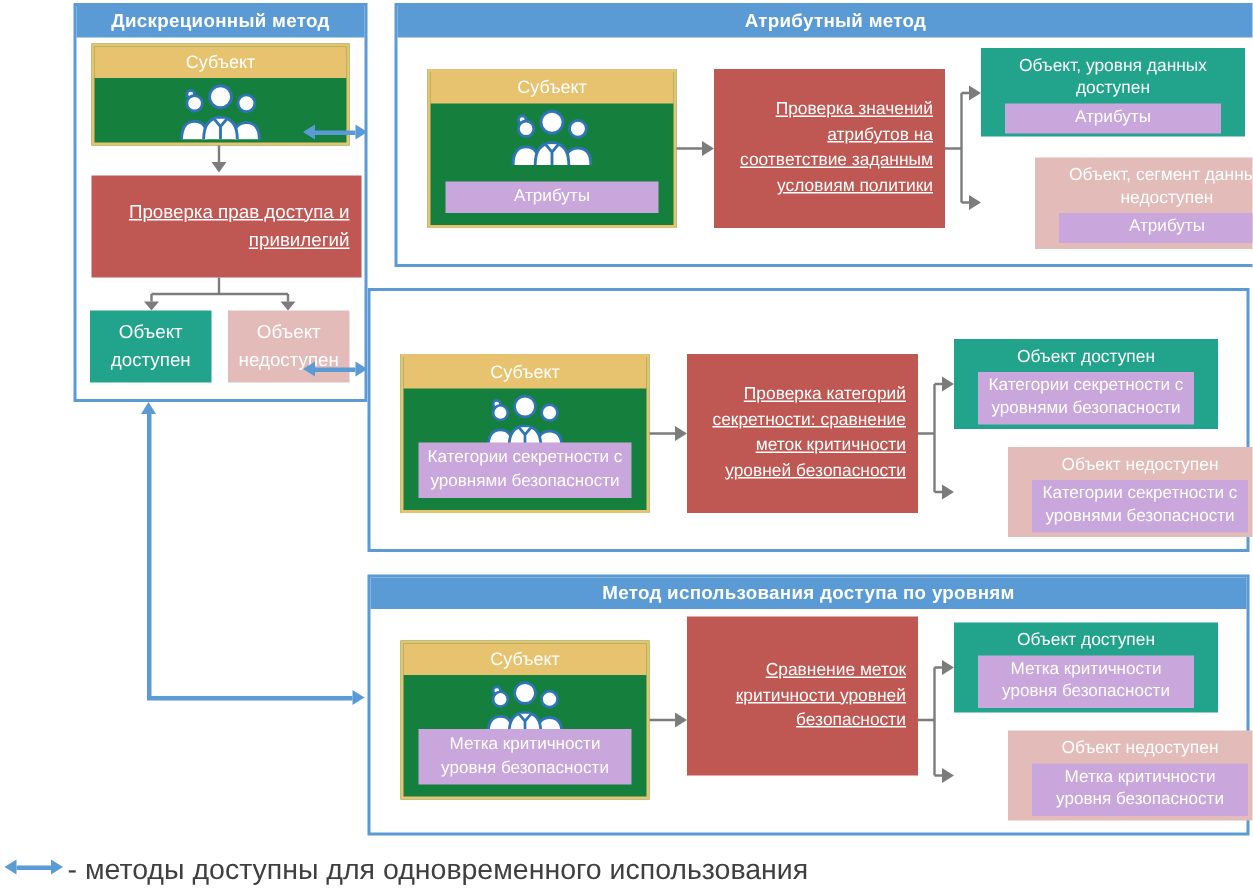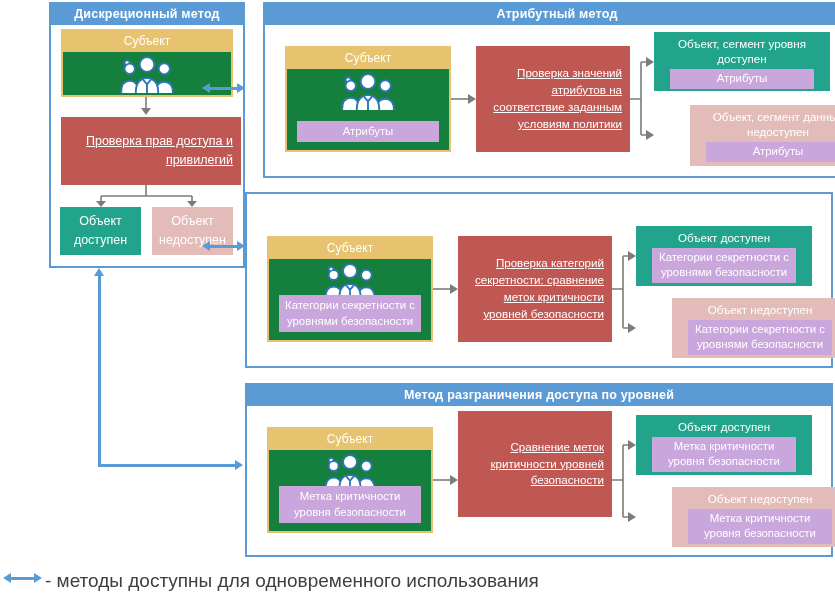--- a/index.html
+++ b/index.html
@@ -100,21 +100,21 @@
         <path d="M20,44 C20,32 25,27 33,27 C41,27 46,32 46,44"></path>
         <path d="M28,28 L33,34 L38,28 M33,34 V44"></path>
       </svg>
     </div>
     <div class="attr-chip">Атрибуты</div>
   </div>
 
   <div class="red-box" style="left:211px;top:42px;width:154px;height:106px;">Проверка значений атрибутов на соответствие заданным условиям политики</div>
 
   <div class="out-box green" style="left:389px;top:28px;height:59px;">
-    <div class="out-title">Объект, сегмент уровня доступен</div>
+    <div class="out-title">Объект, уровня данных доступен</div>
     <div class="out-chip">Атрибуты</div>
   </div>
   <div class="out-box pink" style="left:389px;top:101px;height:61px;">
     <div class="out-title">Объект, сегмент данных недоступен</div>
     <div class="out-chip">Атрибуты</div>
   </div>
 
   <svg class="flow" width="584" height="172">
     <path d="M186,95 H203"></path>
       <polygon points="203,90 211,95 203,100"></polygon>
@@ -157,21 +157,21 @@
   <svg class="flow" width="584" height="172">
     <path d="M186,95 H203"></path>
       <polygon points="203,90 211,95 203,100"></polygon>
     <path d="M365,95 H376 M376,62 V134 M376,62 H381 M376,134 H381"></path>
     <polygon points="381,57 389,62 381,67"></polygon>
     <polygon points="381,129 389,134 381,139"></polygon>
   </svg>
 </div>
 
 <div class="panel" style="left:245px;top:383px;width:588px;height:174px;">
-  <div class="panel-header">Метод разграничения доступа по уровней</div>
+  <div class="panel-header">Метод использования доступа по уровням</div>
 
   <div class="subject" style="left:20px;top:42px;width:166px;height:106px;">
     <div class="subject-header">Субъект</div>
     <div class="icon-wrap">
       <svg class="ppl" width="60" height="36" viewBox="0 0 66 44">
         <circle cx="10" cy="9" r="3"></circle>
           <circle cx="13" cy="16" r="6"></circle>
         <path d="M3,44 C3,34 7,30 13,30 C19,30 23,34 23,44"></path>
         <circle cx="53" cy="16" r="6.5"></circle>
         <path d="M43,44 C43,35 47,31 53,31 C59,31 63,35 63,44"></path>

